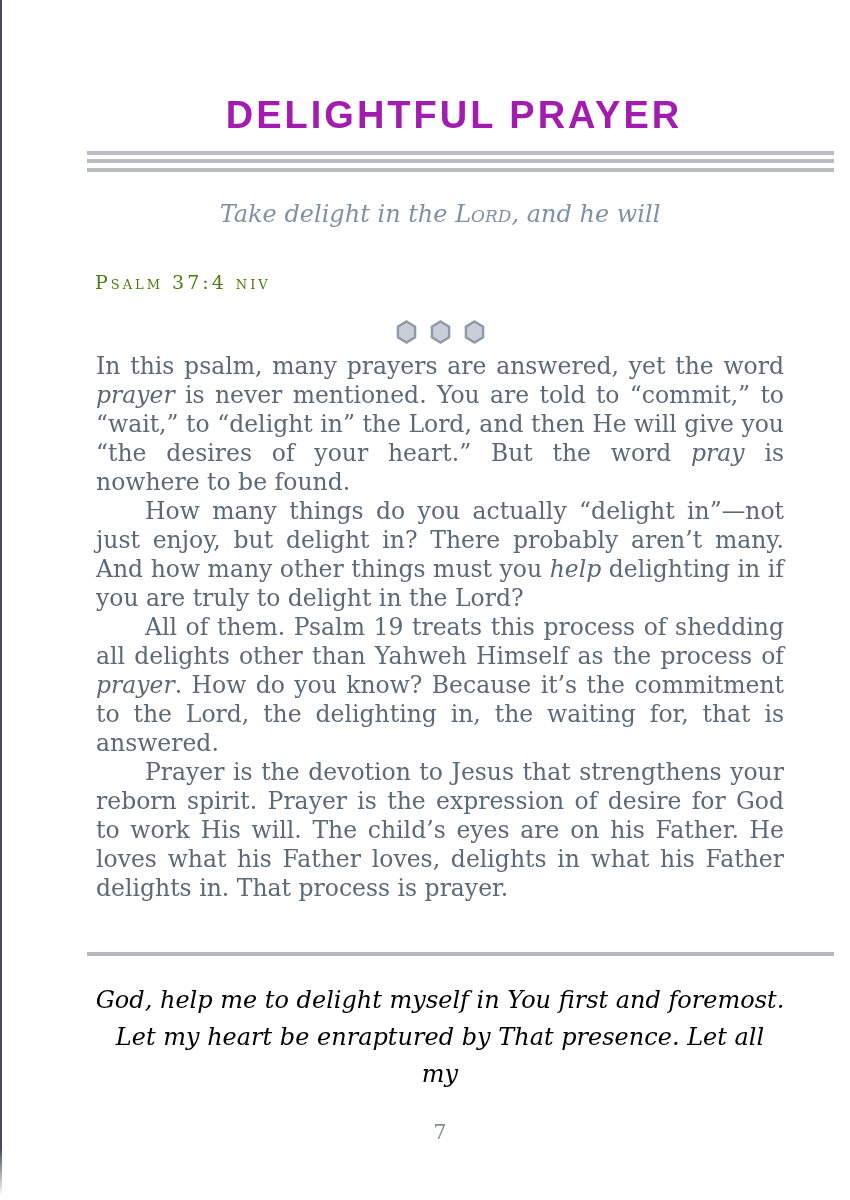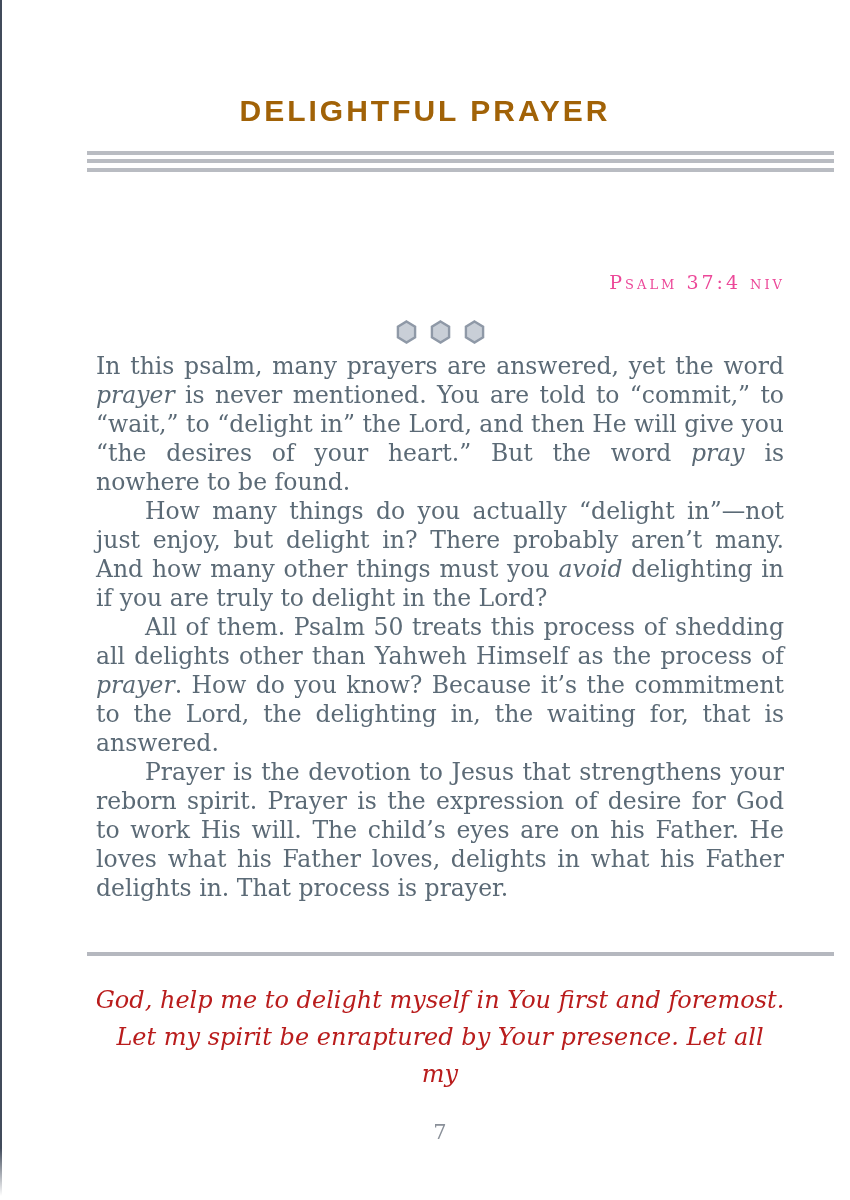--- a/index.html
+++ b/index.html
@@ -5,100 +5,101 @@
   html,body{margin:0;padding:0;background:#ffffff;}
   .page{
     position:relative;width:850px;height:1200px;background:#ffffff;
     font-family:"DejaVu Serif",serif;overflow:hidden;
   }
   .page-edge{
     position:absolute;left:0;top:0;width:2px;height:1196px;
     background:linear-gradient(180deg,#414b5b 0%,#414b5b 96%,rgba(65,75,91,0) 100%);
   }
   .chapter-title{
-    position:absolute;top:94px;left:80px;width:690px;text-align:center;
-    font-family:"Liberation Sans",sans-serif;font-size:30px;font-weight:700;
-    letter-spacing:3px;color:#a16207;
+    position:absolute;top:94px;left:109px;width:690px;text-align:center;
+    font-family:"Liberation Sans",sans-serif;font-size:38px;font-weight:700;
+    letter-spacing:3px;color:#a21caf;
   }
   .rule-triple{
     position:absolute;left:87px;top:151px;width:747px;height:21px;
     background:repeating-linear-gradient(to bottom,#b9bcc2 0 4px,rgba(0,0,0,0) 4px 8.5px);
   }
   .epigraph{
     position:absolute;top:196px;left:95px;width:690px;text-align:center;
     font-style:italic;font-size:24px;line-height:37px;color:#7e92a4;
   }
   .epigraph-line{white-space:nowrap;}
   .seg-sc{font-variant:small-caps;}
   .seg-italic{font-style:italic;}
   .epigraph-ref{
-    position:absolute;top:271px;left:95px;width:690px;text-align:right;
+    position:absolute;top:271px;left:95px;width:690px;text-align:left;
     font-style:normal;font-variant:small-caps;letter-spacing:3px;
-    font-size:19px;color:#ec4899;
+    font-size:19px;color:#4d7c0f;
   }
   .hex-row{
     position:absolute;top:320px;left:95px;width:690px;
     display:flex;justify-content:center;align-items:center;gap:13px;
   }
   .hex{width:21px;height:24px;display:block;}
   .body-text{
     position:absolute;top:352px;left:96px;width:688px;
     font-size:23.5px;line-height:29px;text-align:justify;color:#5b6a76;
   }
   .body-text p{margin:0;text-indent:49px;}
   .body-text p.no-indent{text-indent:0;}
   .rule-single{
     position:absolute;left:87px;top:952px;width:747px;height:4px;background:#b5b8bf;
   }
   .closing-prayer{
     position:absolute;top:982px;left:95px;width:690px;text-align:center;
-    font-style:italic;font-size:24px;line-height:37px;color:#b91c1c;
+    font-style:italic;font-size:24px;line-height:37px;color:#000000;
   }
   .page-number{
     position:absolute;top:1120px;left:95px;width:690px;text-align:center;
     font-size:21px;color:#8a9099;
   }
 </style>
 </head>
 <body>
 
 <div class="page">
 
   <div class="page-edge"></div>
 
   <div class="chapter-title">DELIGHTFUL PRAYER</div>
 
   <div class="rule-triple"></div>
 
   <div class="epigraph">
+      <div class="epigraph-line"><span>Take delight in the </span><span class="seg-sc">Lord</span><span>, and he will</span></div>
     </div>
 
   <div class="epigraph-ref">Psalm 37:4 niv</div>
 
   <div class="hex-row">
       <svg viewBox="0 0 22 25" class="hex">
         <polygon points="11,1.5 20,7 20,18 11,23.5 2,18 2,7" fill="#c9cfd7" stroke="#8f99a7" stroke-width="2.5"></polygon>
       </svg>
       <svg viewBox="0 0 22 25" class="hex">
         <polygon points="11,1.5 20,7 20,18 11,23.5 2,18 2,7" fill="#c9cfd7" stroke="#8f99a7" stroke-width="2.5"></polygon>
       </svg>
       <svg viewBox="0 0 22 25" class="hex">
         <polygon points="11,1.5 20,7 20,18 11,23.5 2,18 2,7" fill="#c9cfd7" stroke="#8f99a7" stroke-width="2.5"></polygon>
       </svg>
     </div>
 
   <div class="body-text">
       <p class="no-indent"><span>In this psalm, many prayers are answered, yet the word </span><span class="seg-italic">prayer</span><span> is never mentioned. You are told to “commit,” to “wait,” to “delight in” the Lord, and then He will give you “the desires of your heart.” But the word </span><span class="seg-italic">pray</span><span> is nowhere to be found.</span></p>
-      <p><span>How many things do you actually “delight in”—not just enjoy, but delight in? There probably aren’t many. And how many other things must you </span><span class="seg-italic">avoid</span><span> delighting in if you are truly to delight in the Lord?</span></p>
-      <p><span>All of them. Psalm 50 treats this process of shedding all delights other than Yahweh Himself as the process of </span><span class="seg-italic">prayer</span><span>. How do you know? Because it’s the commitment to the Lord, the delighting in, the waiting for, that is answered.</span></p>
+      <p><span>How many things do you actually “delight in”—not just enjoy, but delight in? There probably aren’t many. And how many other things must you </span><span class="seg-italic">help</span><span> delighting in if you are truly to delight in the Lord?</span></p>
+      <p><span>All of them. Psalm 19 treats this process of shedding all delights other than Yahweh Himself as the process of </span><span class="seg-italic">prayer</span><span>. How do you know? Because it’s the commitment to the Lord, the delighting in, the waiting for, that is answered.</span></p>
       <p><span>Prayer is the devotion to Jesus that strengthens your reborn spirit. Prayer is the expression of desire for God to work His will. The child’s eyes are on his Father. He loves what his Father loves, delights in what his Father delights in. That process is prayer.</span></p>
     </div>
 
   <div class="rule-single"></div>
 
   <div class="closing-prayer">
       <div>God, help me to delight myself in You first and foremost.</div>
-      <div>Let my spirit be enraptured by Your presence. Let all my</div>
+      <div>Let my heart be enraptured by That presence. Let all my</div>
     </div>
 
   <div class="page-number">7</div>
 
 </div>
 
 </body></html>

